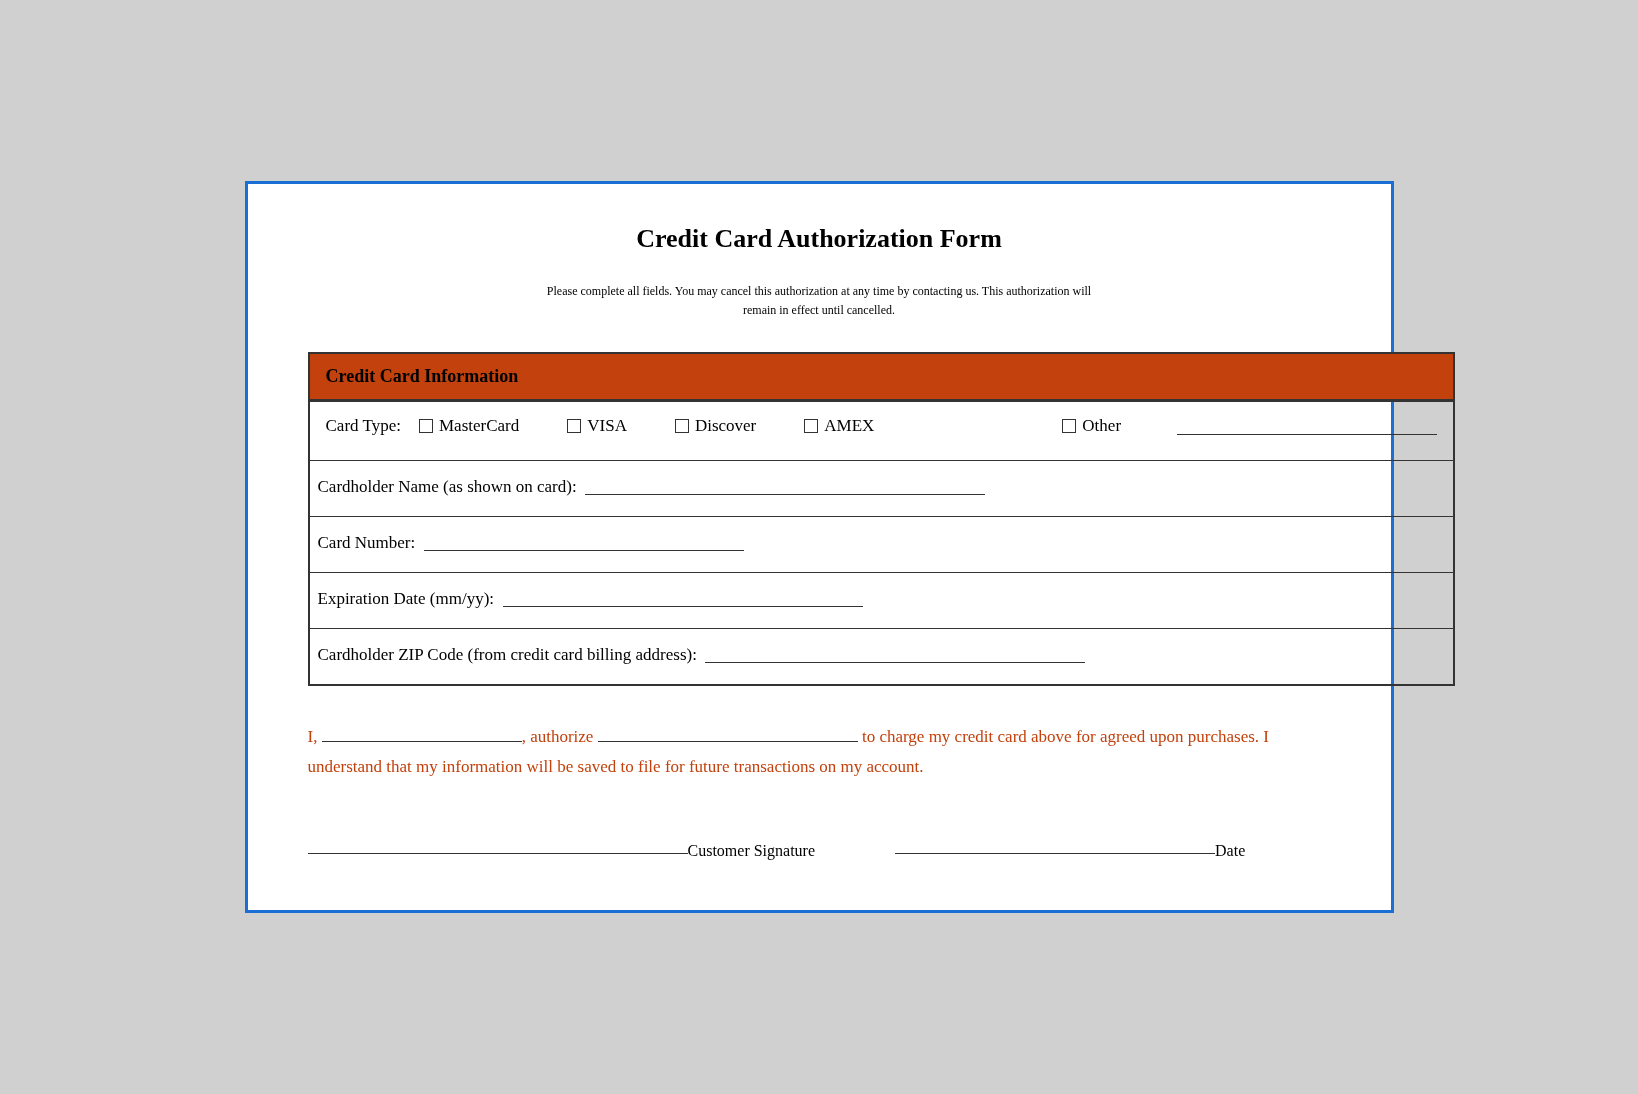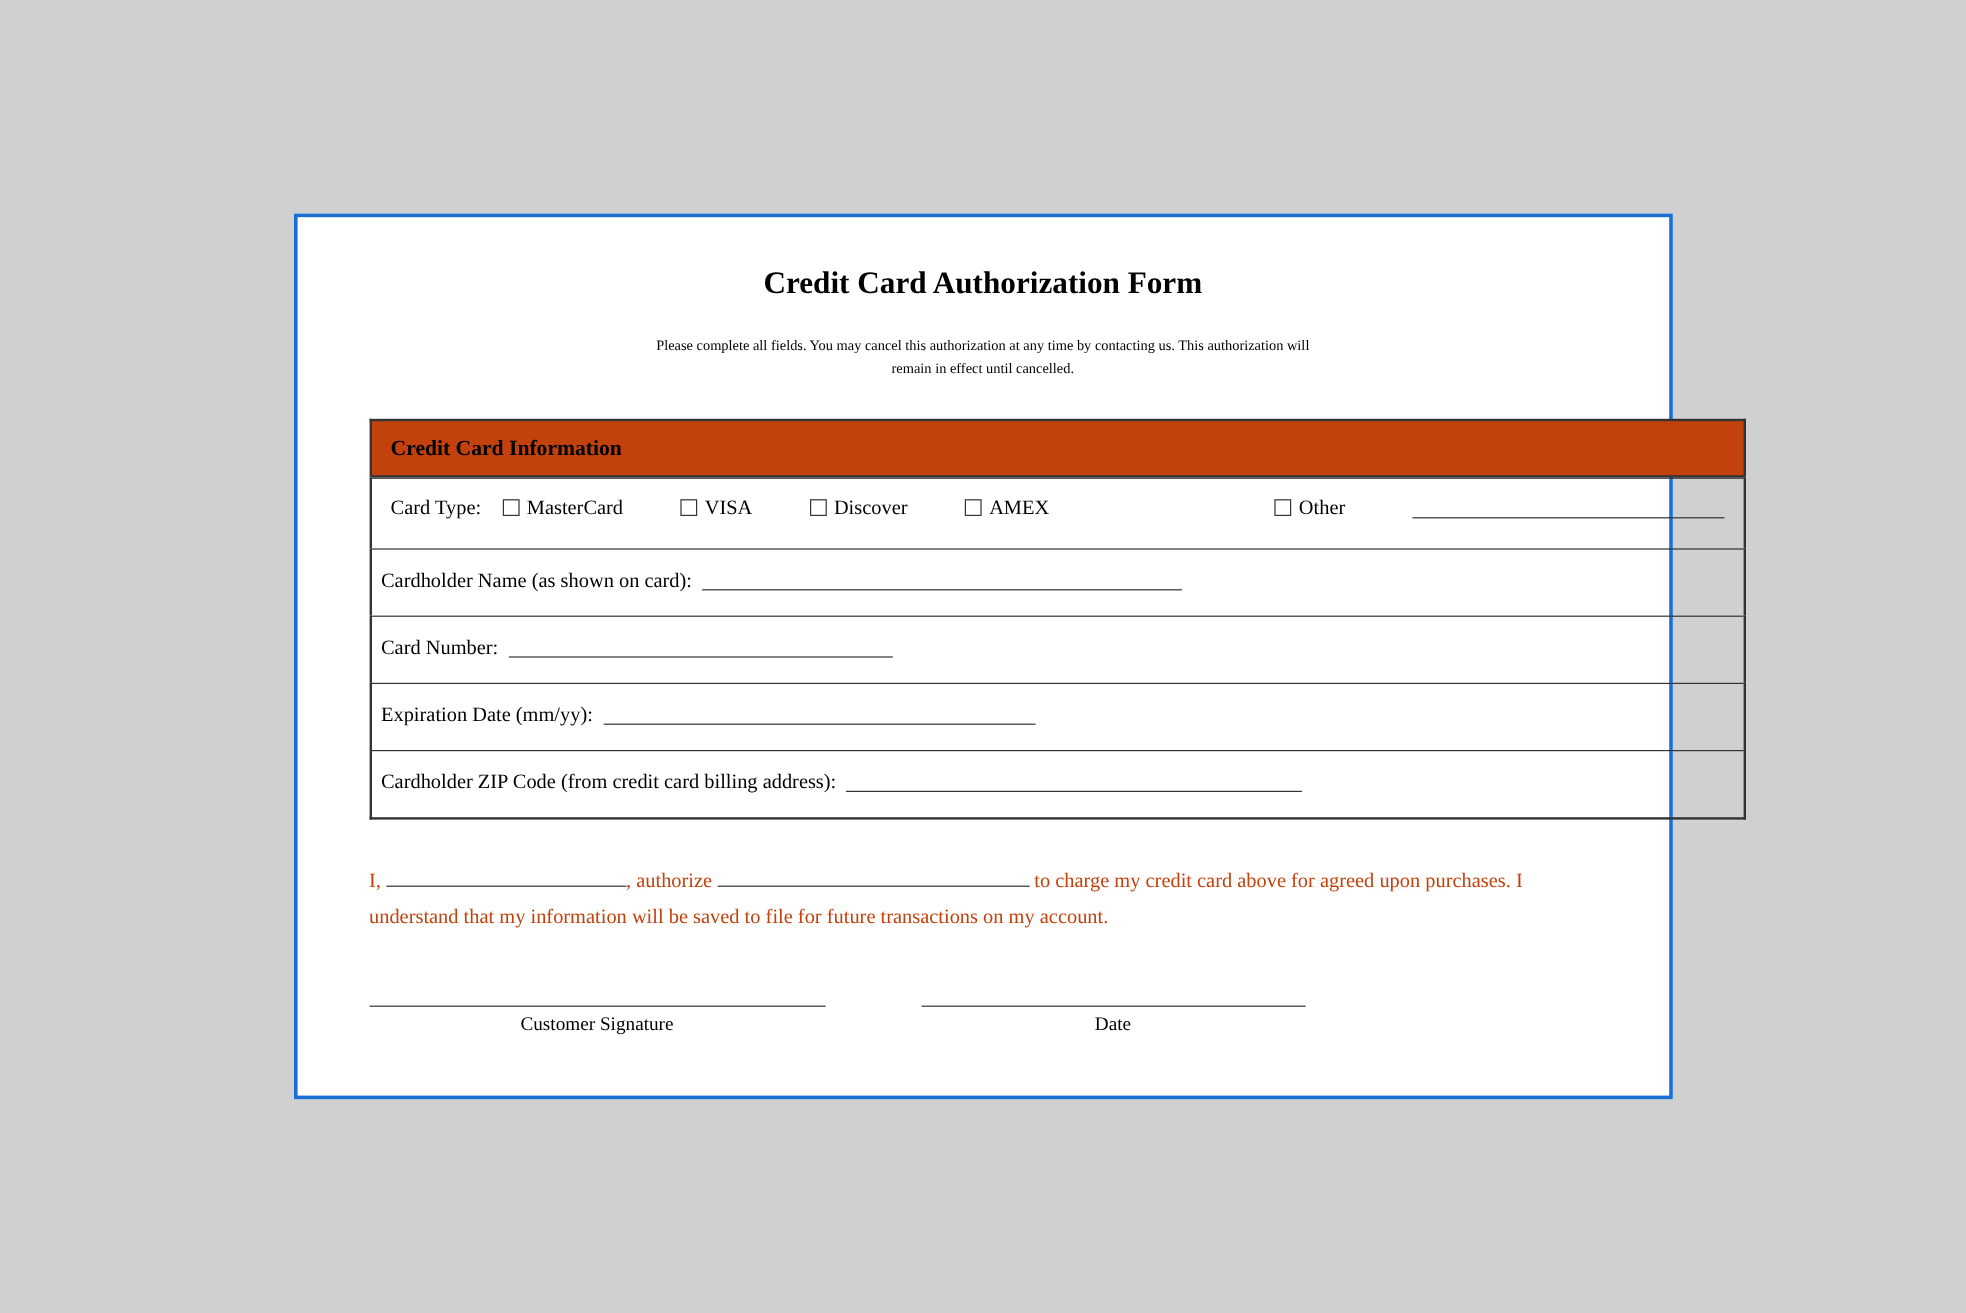--- a/index.html
+++ b/index.html
@@ -135,22 +135,21 @@
     }
 
     .signature-section {
       display: flex;
       gap: 80px;
       margin-top: 10px;
     }
 
     .sig-field {
       display: flex;
-      flex-direction: column;
-      text-align: center;
+      flex-direction: row;
     }
 
     .sig-line {
       border-bottom: 1.5px solid #333;
       width: 380px;
       margin-bottom: 6px;
     }
 
     .sig-label {
       font-size: 16px;

